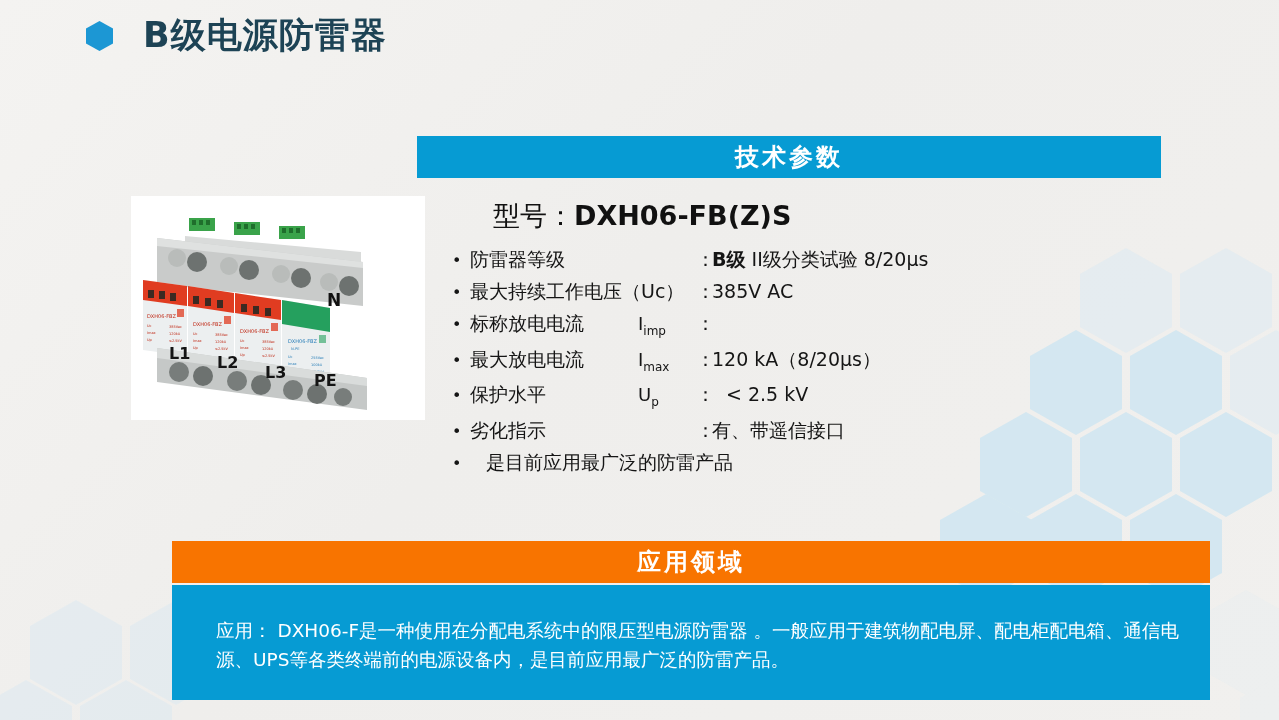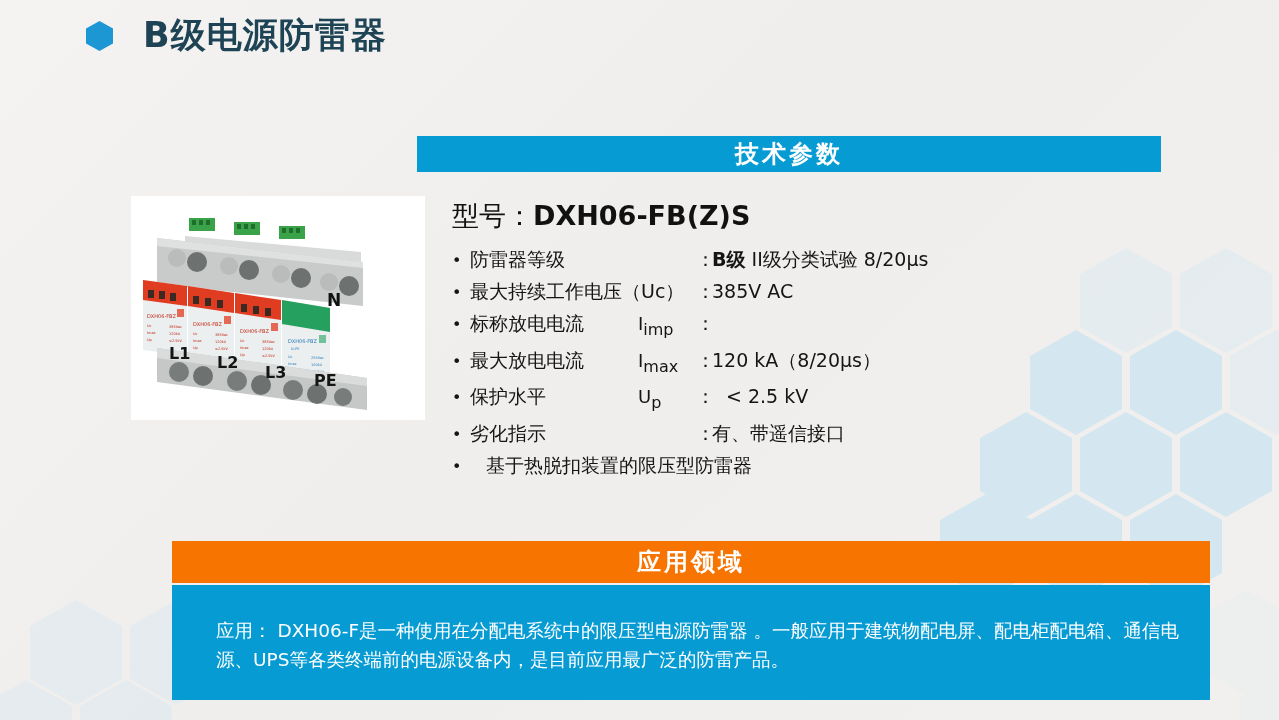--- a/index.html
+++ b/index.html
@@ -51,21 +51,21 @@
     white-space: nowrap;
     font-family: "DejaVu Sans", "Liberation Sans", sans-serif;
   }
 
   
   #tech-header {
     position: absolute;
     left: 417px;
     top: 136px;
     width: 744px;
-    height: 36px;
+    height: 42px;
     background: #069bd3;
     display: flex;
     align-items: center;
     justify-content: center;
   }
   #tech-header-title {
     color: #ffffff;
     font-size: 24px;
     font-weight: bold;
     letter-spacing: 3px;
@@ -91,21 +91,21 @@
     top: 198px;
     width: 520px;
   }
   #model-line {
     font-size: 27px;
     color: #111111;
     margin-bottom: 16px;
     white-space: nowrap;
     font-family: "DejaVu Sans", "Liberation Sans", sans-serif;
   }
-  #model-label { font-weight: normal; }
+  #model-label { font-weight: normal; margin-left: 41px; }
   #model-value { font-weight: bold; letter-spacing: 0px; }
 
   .spec-row {
     display: flex;
     align-items: baseline;
     font-size: 19px;
     color: #151515;
     line-height: 1;
     margin-bottom: 13px;
     white-space: nowrap;
@@ -119,21 +119,21 @@
   }
   .spec-name {
     width: 168px;
     flex: 0 0 168px;
   }
   .spec-sym {
     width: 58px;
     flex: 0 0 58px;
     font-size: 18px;
   }
-  .spec-sym sub { font-size: 16px; }
+  .spec-sym sub { font-size: 12px; }
   .spec-colon {
     width: 16px;
     flex: 0 0 16px;
   }
   .spec-value { flex: 1 1 auto; }
   .spec-value b { font-weight: bold; }
   .spec-row.full .spec-name {
     width: auto;
     flex: 0 0 auto;
     padding-left: 16px;
@@ -389,21 +389,21 @@
     <div class="spec-row">
       <span class="spec-bullet">•</span>
       <span class="spec-name">劣化指示</span>
       <span class="spec-sym"></span>
       <span class="spec-colon">：</span>
       <span class="spec-value">有、带遥信接口</span>
     </div>
 
     <div class="spec-row full">
       <span class="spec-bullet">•</span>
-      <span class="spec-name">基于热脱扣装置的限压型防雷器</span>
+      <span class="spec-name">是目前应用最广泛的防雷产品</span>
     </div>
   </div>
 
   <div id="app-header">
     <span id="app-header-title">应用领域</span>
   </div>
 
   <div id="app-body">
     <div id="app-text">应用：    DXH06-F是一种使用在分配电系统中的限压型电源防雷器  。一般应用于建筑物配电屏、配电柜配电箱、通信电源、UPS等各类终端前的电源设备内，是目前应用最广泛的防雷产品。</div>
   </div>

